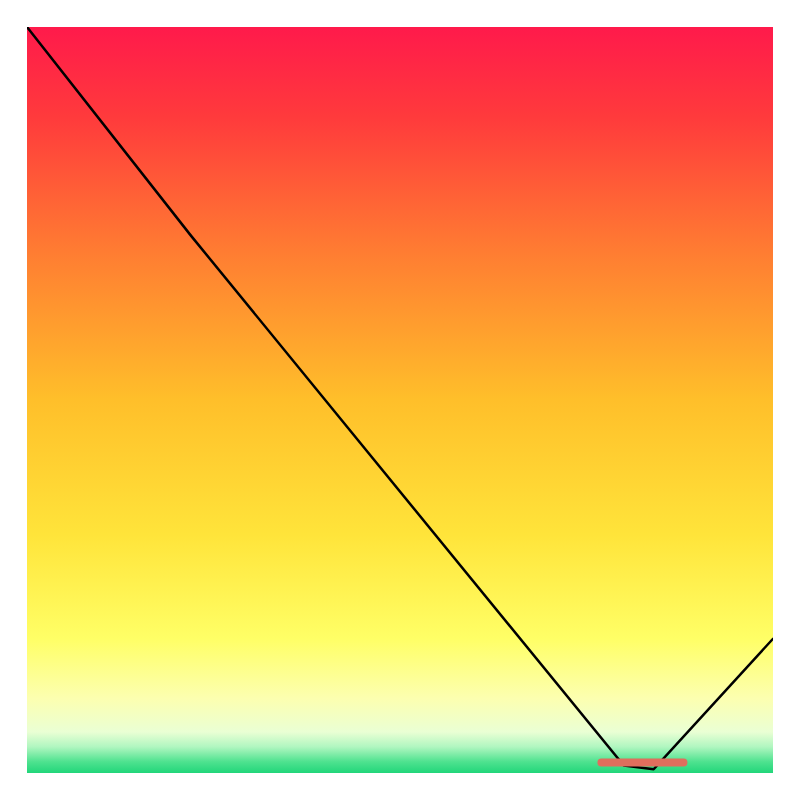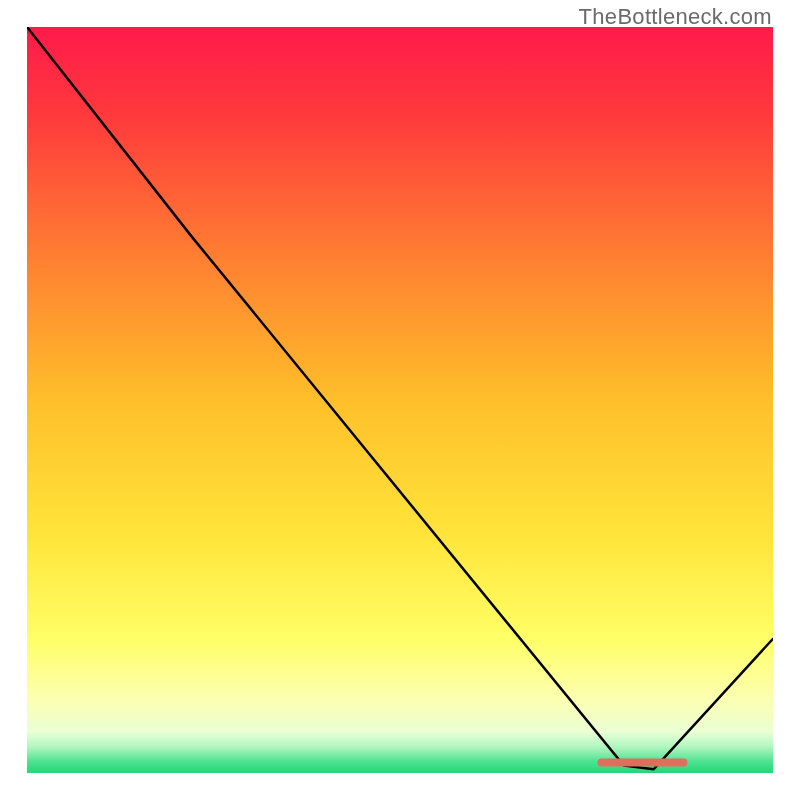--- a/index.html
+++ b/index.html
@@ -34,21 +34,20 @@
     font-size: 22px;
     font-weight: 500;
     color: #6a6a6a;
     letter-spacing: 0.3px;
   }
 </style>
 </head>
 <body>
 
 <div class="stage">
-  <div class="watermark">TheBottleneck.com</div>
 
   <div class="chart-area">
     <svg id="chart-svg" width="746" height="746" viewBox="0 0 746 746" preserveAspectRatio="none">
         <defs>
           <linearGradient id="bg-grad" x1="0" y1="0" x2="0" y2="1">
             <stop offset="0.00%" stop-color="#ff1a4b"></stop>
             <stop offset="12.00%" stop-color="#ff3a3c"></stop>
             <stop offset="30.00%" stop-color="#ff7c32"></stop>
             <stop offset="50.00%" stop-color="#ffbf2a"></stop>
             <stop offset="68.00%" stop-color="#ffe43a"></stop>

